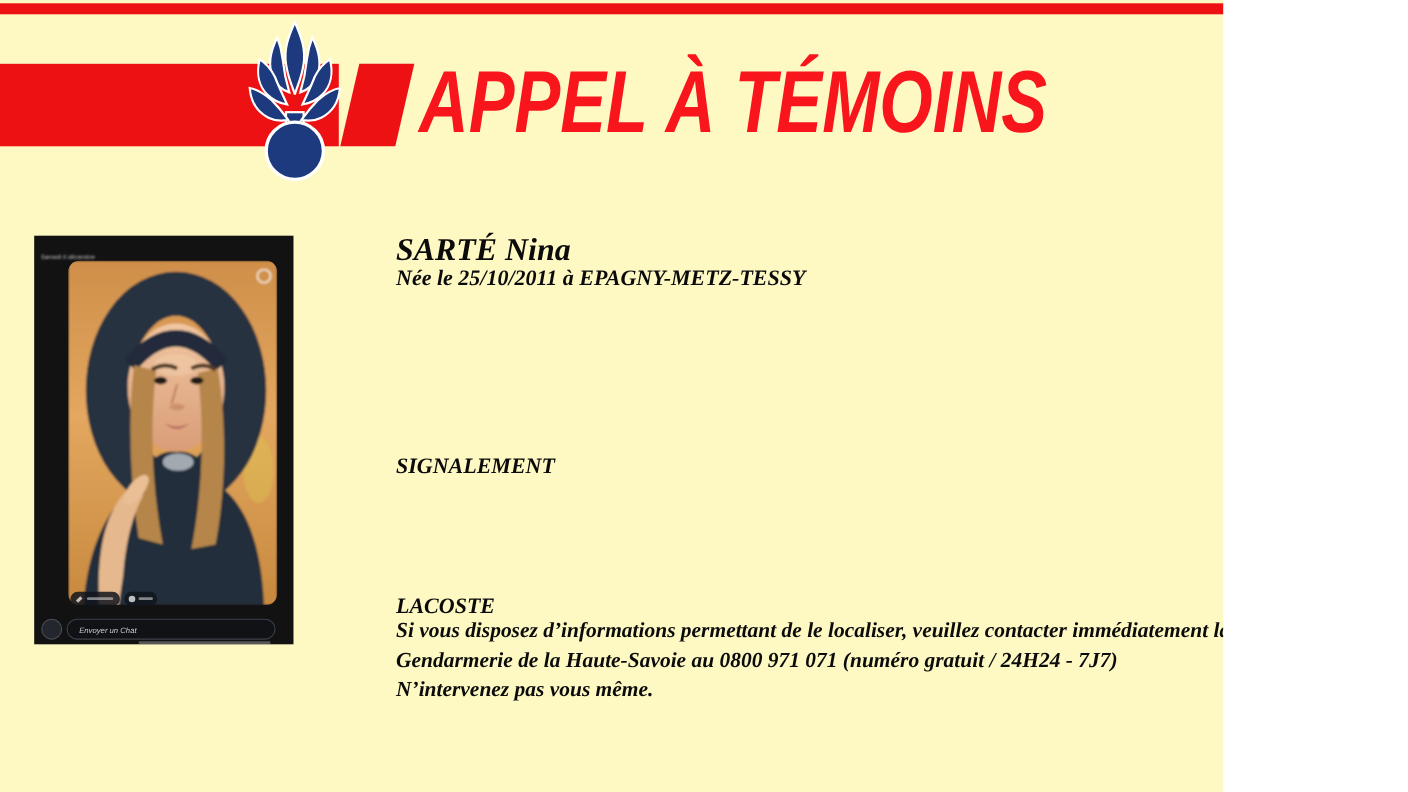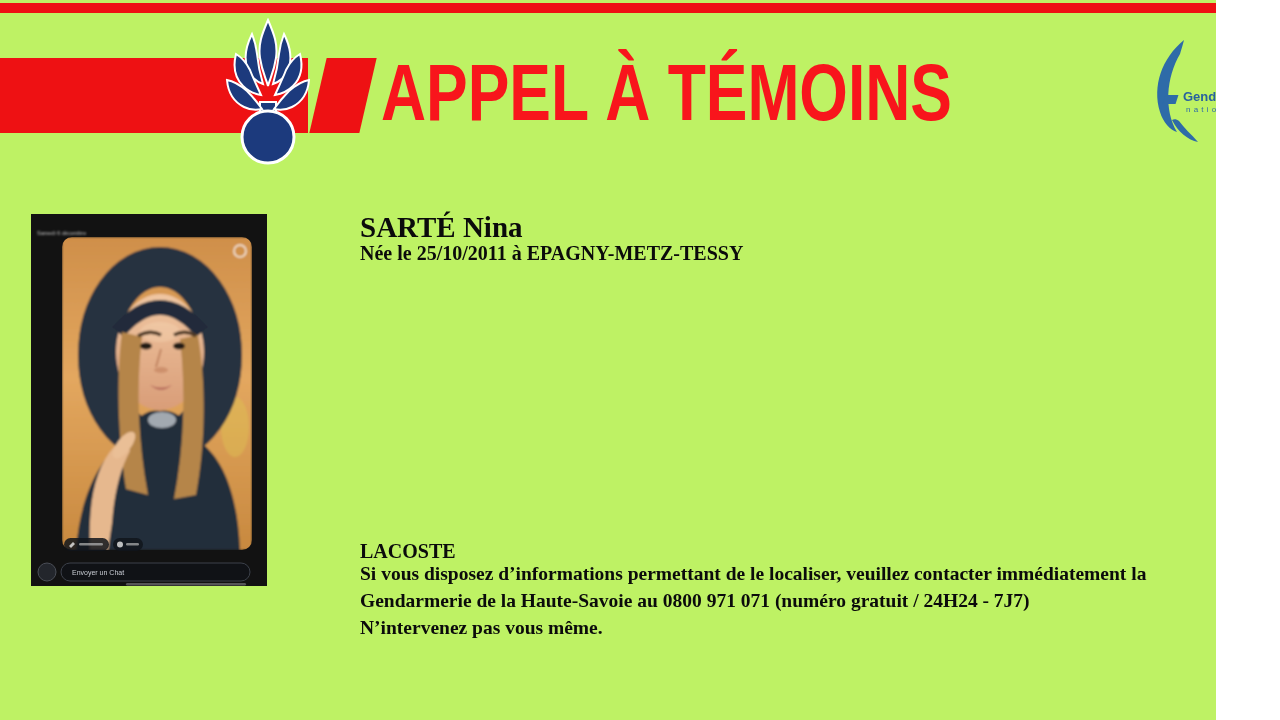--- a/index.html
+++ b/index.html
@@ -1,17 +1,17 @@
 <!DOCTYPE html>
 <html><head>
 <meta charset="utf-8">
 <style>
   html,body{margin:0;padding:0;background:#fff;}
-  .page{position:relative;width:1216px;height:720px;background:#bef264;overflow:hidden;
-        font-family:"Liberation Serif",serif;}
+  .page{position:relative;width:1112px;height:720px;background:#fef9c3;overflow:hidden;
+        font-family:"Liberation Serif",serif;font-style:italic;}
 
   
   .topbar{position:absolute;left:0;top:3px;width:1280px;height:10px;background:#ee1113;}
   .band{position:absolute;left:0;top:58px;width:308px;height:75px;background:#ee1113;}
   .band-para{position:absolute;left:318px;top:58px;width:50px;height:75px;background:#ee1113;
              transform:skewX(-13deg);}
   .flame{position:absolute;left:222px;top:18px;width:92px;height:150px;}
   .title{position:absolute;left:381px;top:53px;margin:0;font-family:"Liberation Sans",sans-serif;
          font-weight:bold;font-size:80px;line-height:1;color:#f8151c;white-space:nowrap;
          transform:scaleX(0.78);transform-origin:left top;letter-spacing:0px;}
@@ -142,18 +142,19 @@
     <g>
       <circle cx="16" cy="358" r="9" fill="#23262c" stroke="#4a4e57" stroke-width="1"></circle>
       <rect x="30" y="349" width="189" height="18" rx="9" fill="#101216" stroke="#3c414b" stroke-width="1"></rect>
       <text x="41" y="361" font-family="Liberation Sans, sans-serif" font-size="7" fill="#c9cdd4">Envoyer un Chat</text>
       <rect x="95" y="369" width="120" height="2.5" rx="1.2" fill="#bdbdc2" opacity="0.4"></rect>
     </g>
   </svg>
 
   <div class="txt person-name">SARTÉ Nina</div>
   <div class="txt person-birth">Née le 25/10/2011 à EPAGNY-METZ-TESSY</div>
+  <div class="txt sig-title">SIGNALEMENT</div>
   <div class="txt con-title">LACOSTE</div>
   <div class="txt para con-text">Si vous disposez d’informations permettant de le localiser, veuillez contacter immédiatement la
 Gendarmerie de la Haute-Savoie au 0800 971 071 (numéro gratuit / 24H24 - 7J7)
 N’intervenez pas vous même.</div>
 
 </div>
 
 </body></html>

